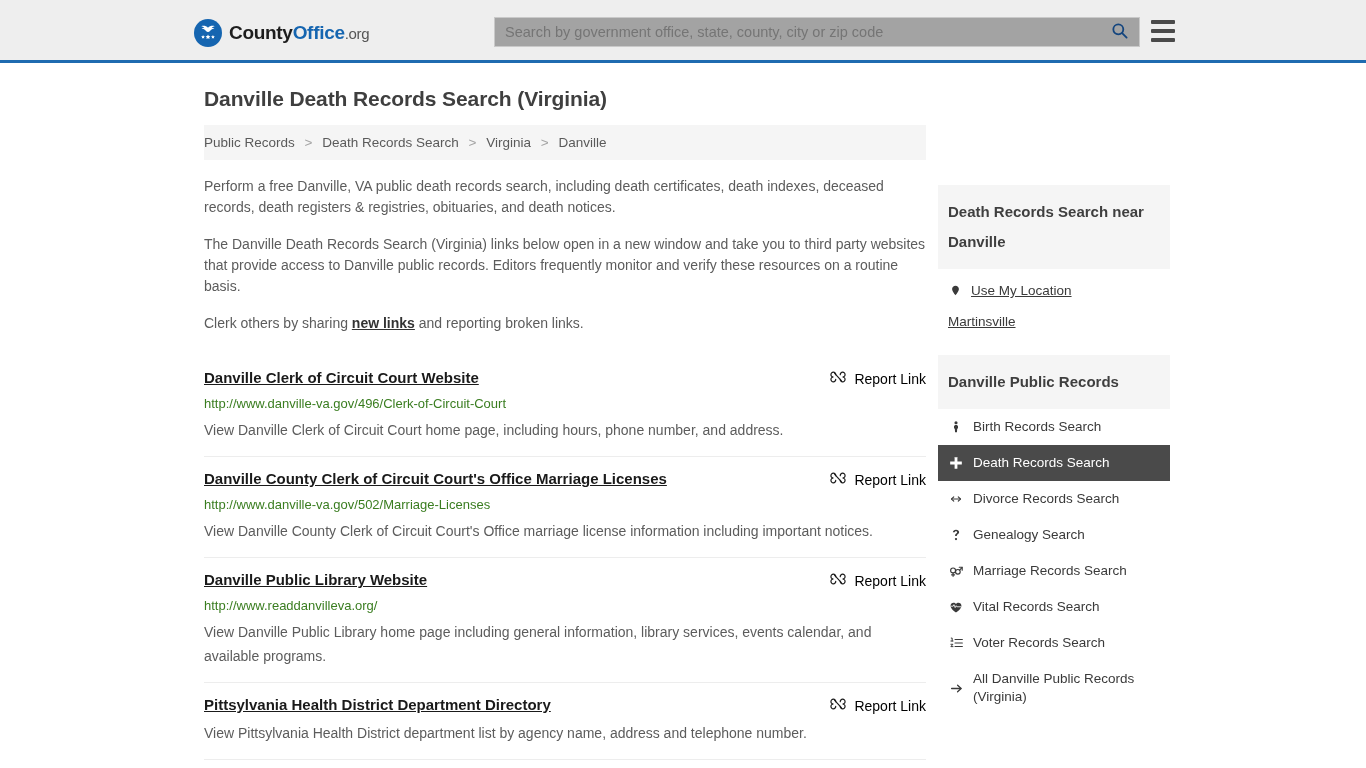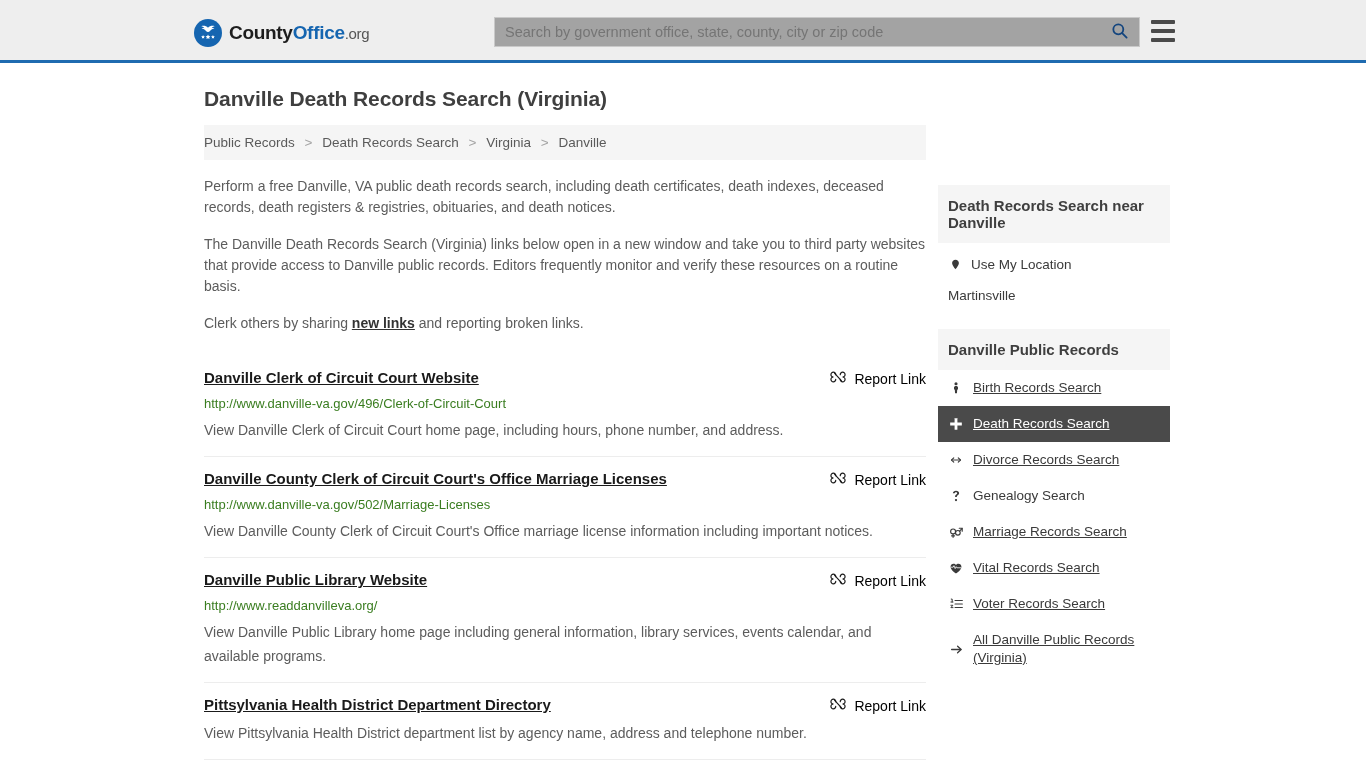--- a/index.html
+++ b/index.html
@@ -149,52 +149,52 @@
   .result-desc {
     font-size: 14px; color: #5c5c5c; margin-top: 6px; line-height: 24px;
   }
 
   
   .side-box { margin-bottom: 14px; }
   .side-header {
     background: #f5f5f5;
     padding: 12px 10px;
     font-size: 15px; font-weight: 700; color: #3f3f3f;
-    line-height: 17px;
+    line-height: 30px;
   }
   .side-list { padding: 0; margin: 0; list-style: none; }
   .side-item {
     display: flex; align-items: flex-start; gap: 9px;
     padding: 9px 10px;
     font-size: 13.5px;
     color: #3a3a3a;
     cursor: pointer;
     line-height: 18px;
   }
   .side-item .ic {
     flex: 0 0 auto; width: 16px; height: 18px;
     display: flex; align-items: center; justify-content: center;
     color: #3a3a3a;
   }
-  .side-item .lbl { text-decoration: underline; }
+  .side-item .lbl { }
   .side-item.active {
     background: #4a4a4a;
     color: #ffffff;
   }
   .side-item.active .ic { color: #ffffff; }
   .side-item.plain .lbl { text-decoration: none; }
   .side-item.wrap-label { align-items: center; }
 
   .near-list { padding: 6px 0 4px 0; }
   .near-item {
     display: flex; align-items: center; gap: 9px;
     padding: 8px 10px;
     font-size: 13.5px; color: #3a3a3a; cursor: pointer;
   }
-  .near-item .lbl { }
+  .near-item .lbl { text-decoration: underline; }
   .near-item .ic { width: 14px; display: flex; justify-content: center; color: #3a3a3a; }
 </style>
 </head>
 <body>
 
 <div class="site-header">
 
   <div class="logo-wrap">
     <span class="logo-mark">
       <svg width="22" height="22" viewBox="0 0 24 24">

